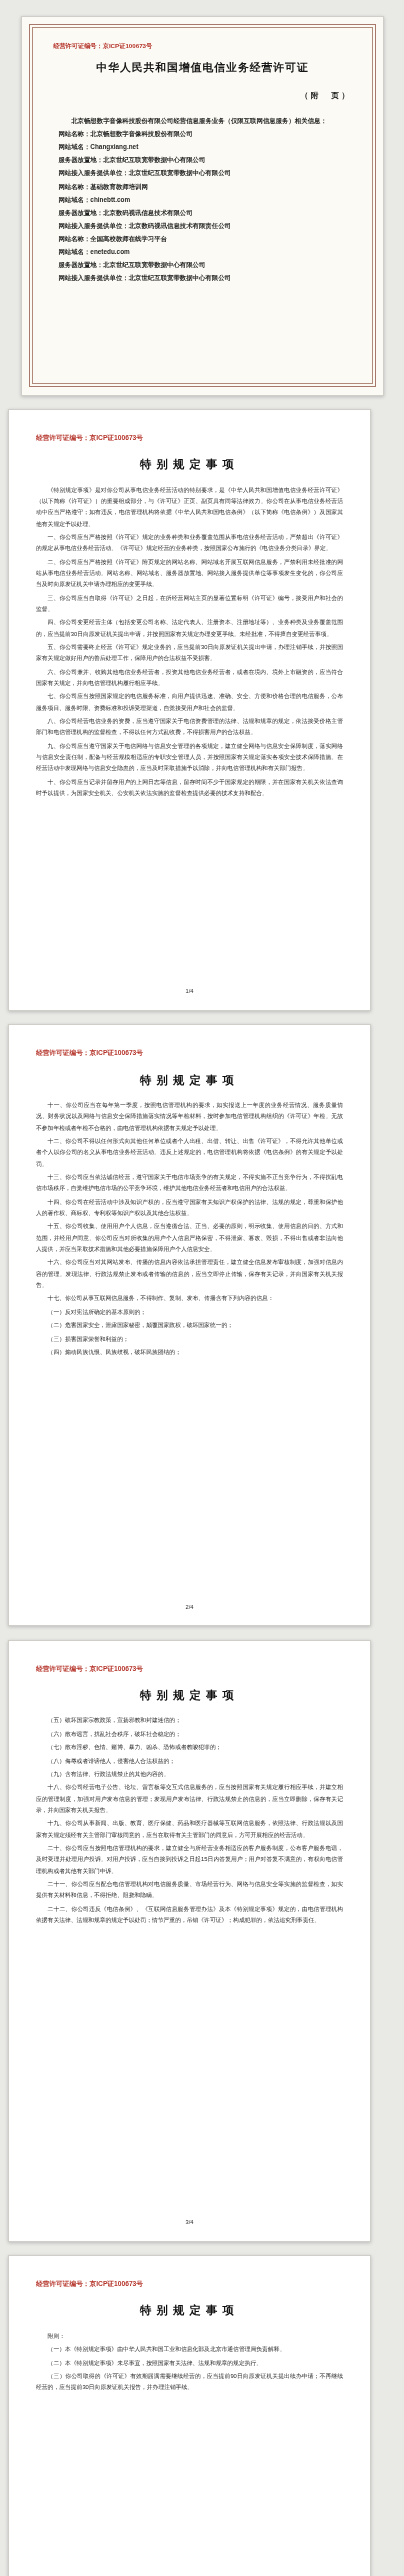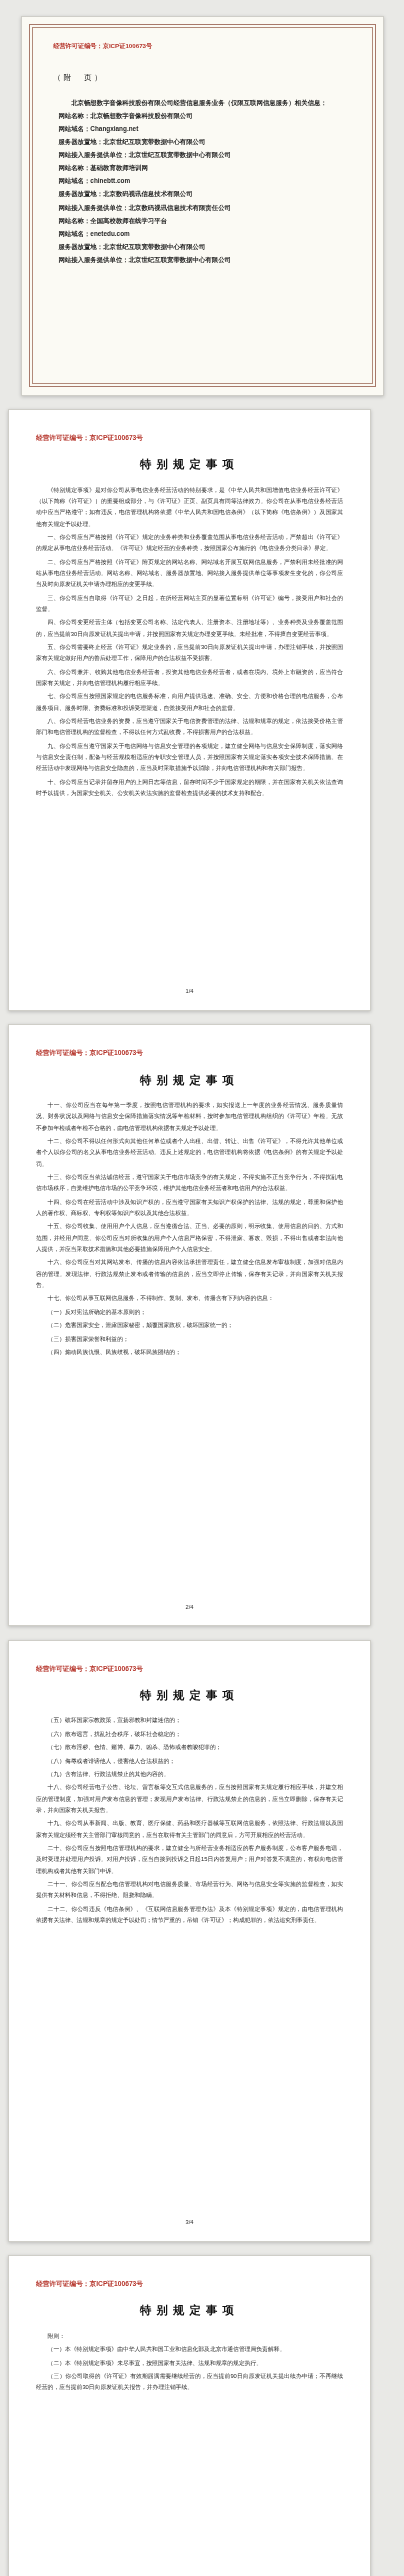--- a/index.html
+++ b/index.html
@@ -52,26 +52,26 @@
   .cert-title {
     margin: 0;
     text-align: center;
     font-size: 10.8px;
     font-weight: bold;
     color: #161616;
     letter-spacing: 1px;
     font-family: "Liberation Serif", "DejaVu Serif", serif;
   }
   .cert-subtitle {
-    text-align: left;
+    text-align: right;
     font-size: 7.7px;
-    font-weight: normal;
+    font-weight: bold;
     color: #161616;
     letter-spacing: 2.6px;
-    margin-top: 22px;
+    margin-top: 16px;
     font-family: "Liberation Serif", "DejaVu Serif", serif;
   }
   .cert-body {
     margin-top: 12.4px;
     padding: 0 5.2px;
   }
   .cert-body p {
     font-size: 6.4px;
     font-weight: bold;
     color: #1f1f1f;
@@ -117,20 +117,21 @@
   }
 </style>
 </head>
 <body>
 
 <div class="doc">
 
   <section class="page cert">
     <div class="cert-frame">
       <div class="cert-header">经营许可证编号：京ICP证100673号</div>
+      <h1 class="cert-title">中华人民共和国增值电信业务经营许可证</h1>
       <div class="cert-subtitle">（附　页）</div>
       <div class="cert-body">
           <p class="indent">北京畅想数字音像科技股份有限公司经营信息服务业务（仅限互联网信息服务）相关信息：</p>
           <p>网站名称：北京畅想数字音像科技股份有限公司</p>
           <p>网站域名：Changxiang.net</p>
           <p>服务器放置地：北京世纪互联宽带数据中心有限公司</p>
           <p>网站接入服务提供单位：北京世纪互联宽带数据中心有限公司</p>
           <p>网站名称：基础教育教师培训网</p>
           <p>网站域名：chinebtt.com</p>
           <p>服务器放置地：北京数码视讯信息技术有限公司</p>

